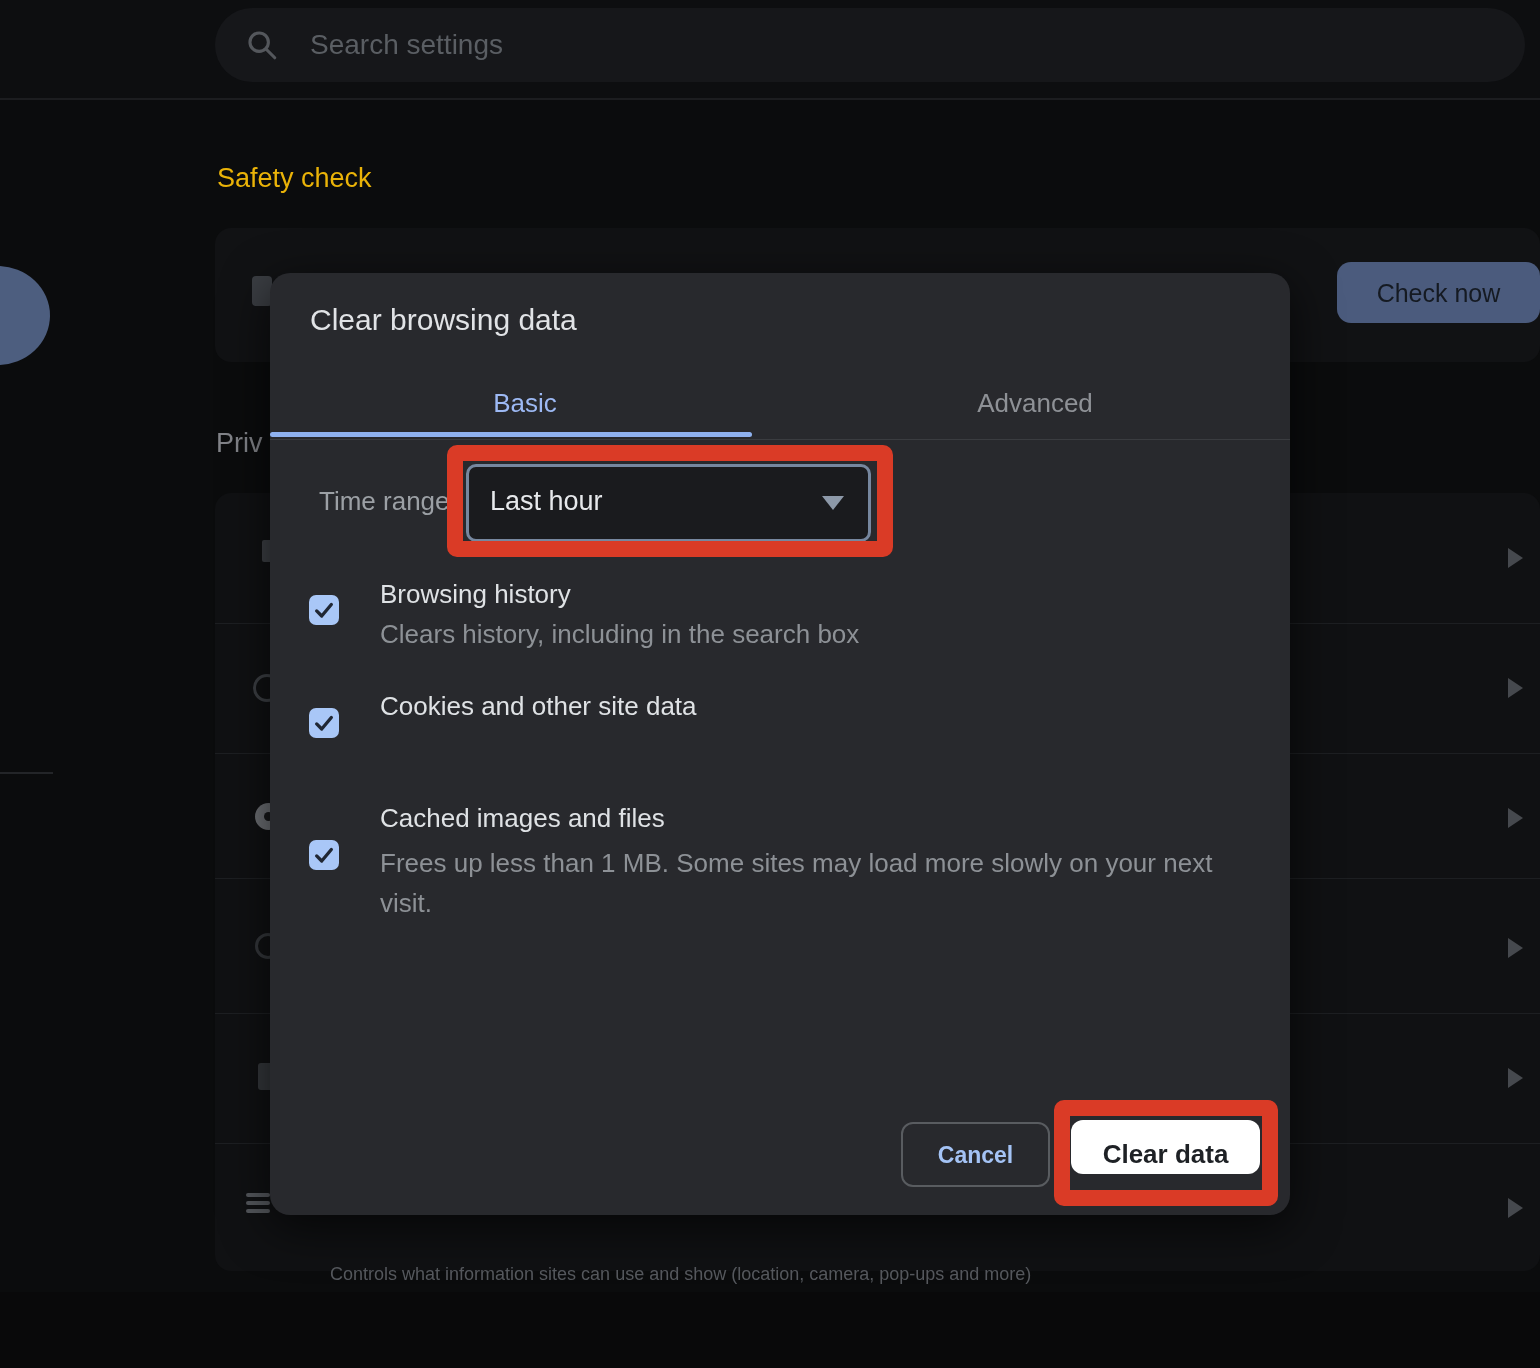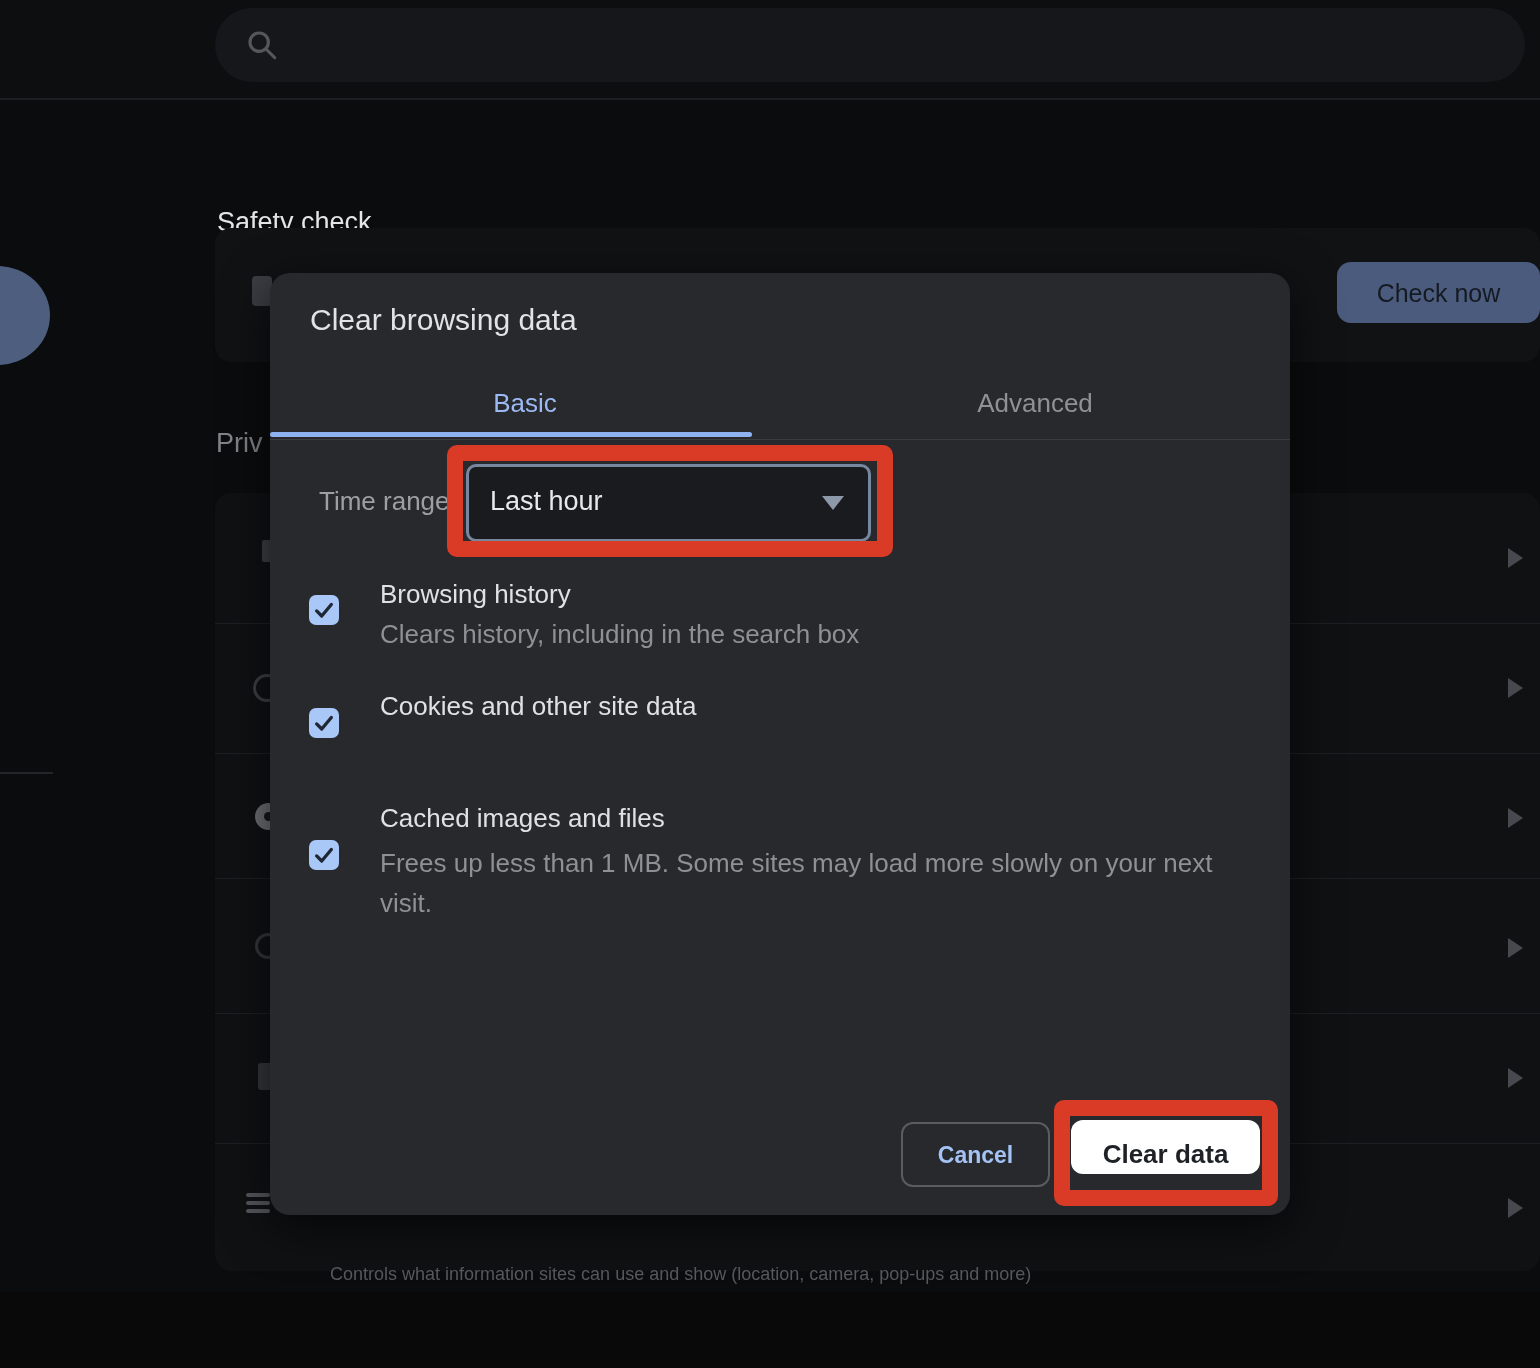--- a/index.html
+++ b/index.html
@@ -10,21 +10,21 @@
   }
   .abs{position:absolute;}
 
   
   #bg-header{left:0;top:0;width:1540px;height:98px;background:#0d0e10;}
   #search-bar{left:215px;top:8px;width:1310px;height:74px;border-radius:37px;background:#16171a;}
   #search-icon{left:30px;top:20px;width:34px;height:34px;color:#54575c;}
   #search-placeholder{left:95px;top:0;height:74px;line-height:74px;font-size:28px;color:#5a5e63;}
   #header-divider{left:0;top:98px;width:1540px;height:2px;background:#1c1d20;}
 
-  #safety-heading{left:217px;top:163px;font-size:27px;color:#e5e5e5;margin-top:44px;}
+  #safety-heading{left:217px;top:163px;font-size:27px;color:#eab308;}
   #safety-card{left:215px;top:228px;width:1325px;height:134px;border-radius:16px;background:#111214;}
   #shield-sliver{left:252px;top:276px;width:20px;height:30px;border-radius:4px;background:#3b3e43;}
   #check-now-btn{left:1337px;top:262px;width:203px;height:61px;border-radius:14px;background:#4b5b7d;
     color:#151a22;font-size:25px;font-weight:500;text-align:center;line-height:61px;border:none;}
   #blue-halfcircle{left:-55px;top:266px;width:105px;height:99px;border-radius:50%;background:#4d5e7f;}
   #left-divider{left:0;top:772px;width:53px;height:2px;background:#232528;}
   #priv-heading{left:216px;top:428px;font-size:27px;color:#828489;}
 
   #privacy-card{left:215px;top:493px;width:1325px;height:778px;border-radius:16px;background:#101113;}
   .row-divider{position:absolute;left:0;width:1325px;height:1px;background:#1d1f22;}
@@ -80,20 +80,21 @@
 
   <div class="abs" id="bg-header"></div>
 
   <div class="abs" id="search-bar">
     <span class="abs" id="search-icon">
       <svg width="34" height="34" viewBox="0 0 24 24" fill="none" stroke="currentColor" stroke-width="2.2" stroke-linecap="round">
         <circle cx="10" cy="10" r="6.5"></circle>
         <line x1="15" y1="15" x2="21" y2="21"></line>
       </svg>
     </span>
+    <span class="abs" id="search-placeholder">Search settings</span>
   </div>
   <div class="abs" id="header-divider"></div>
 
   <div class="abs" id="safety-heading">Safety check</div>
 
   <div class="abs" id="safety-card"></div>
   <div class="abs" id="shield-sliver"></div>
   <button class="abs" id="check-now-btn">Check now</button>
 
   <div class="abs" id="blue-halfcircle"></div>

